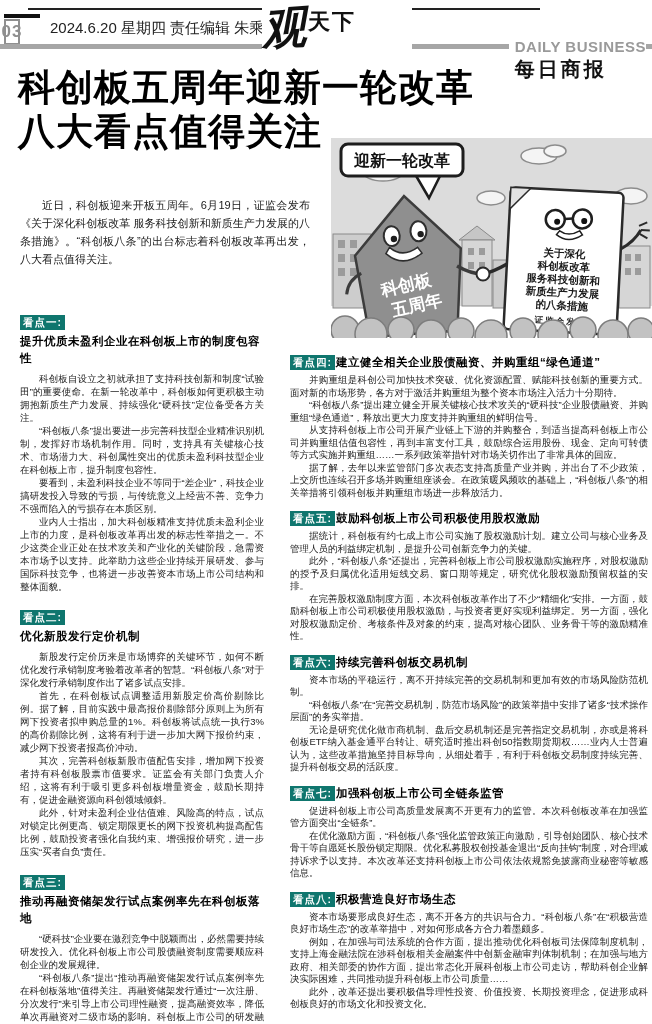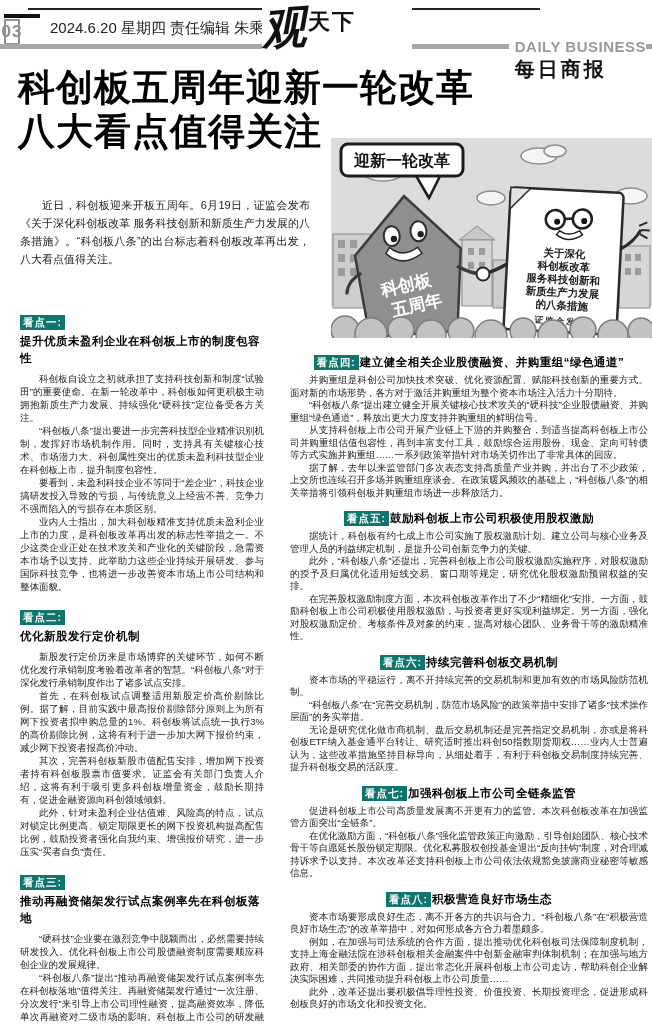--- a/index.html
+++ b/index.html
@@ -45,21 +45,21 @@
   .col-left { position:absolute; left:20px; top:312px; width:244px; }
   .col-right { position:absolute; left:290px; top:352px; width:358px; }
   .sec { margin-bottom:10px; }
   .sec-badge {
     display:inline-block; background:#0f766e; color:#fff; font-weight:bold;
     font-size:10.5px; line-height:15px; padding:0 3px; letter-spacing:1px;
   }
   .sec-title { font-weight:bold; color:#000; }
   .col-left .sec-head { margin-bottom:5px; }
   .col-left .sec-title { display:block; font-size:11.5px; line-height:17px; margin-top:3px; letter-spacing:0.5px; }
-  .col-right .sec-head { margin-bottom:4px;text-align:center; }
+  .col-right .sec-head { margin-bottom:4px; }
   .col-right .sec-title { display:inline; font-size:11.5px; line-height:16px; margin-left:1px; letter-spacing:0.5px; }
   .col-left .para { font-size:9.5px; line-height:13px; text-align:justify; text-indent:2em; color:#1c1c1c; }
   .col-right .para { font-size:9.5px; line-height:12.5px; text-align:justify; text-indent:2em; color:#1c1c1c; }
   .col-left .sec { margin-bottom:14px; }
   .col-right .sec { margin-bottom:9px; }
 </style>
 </head>
 <body>
 
 <div class="page">

